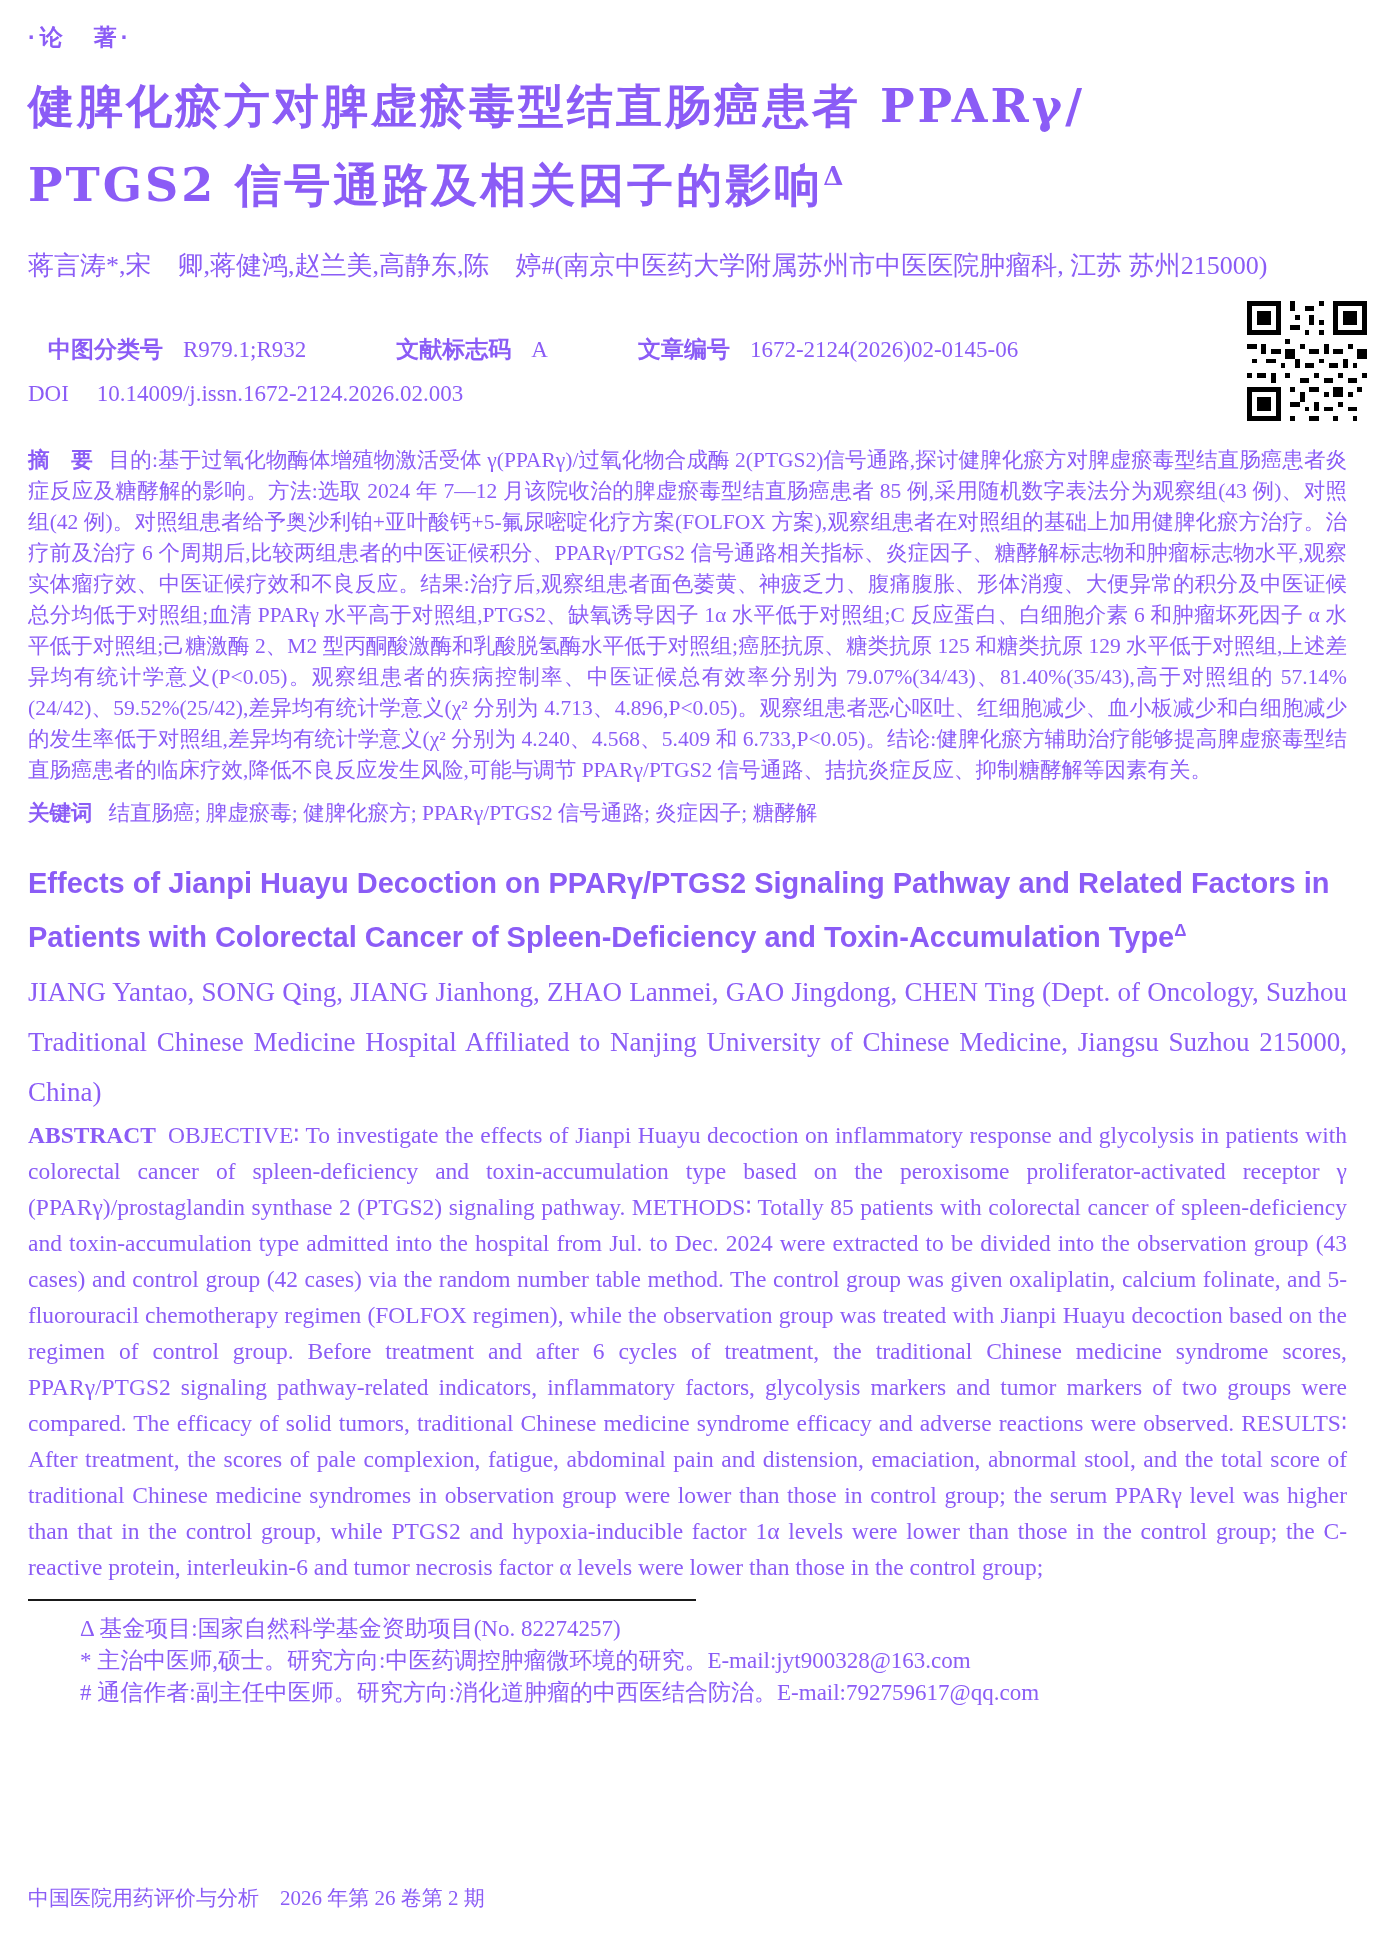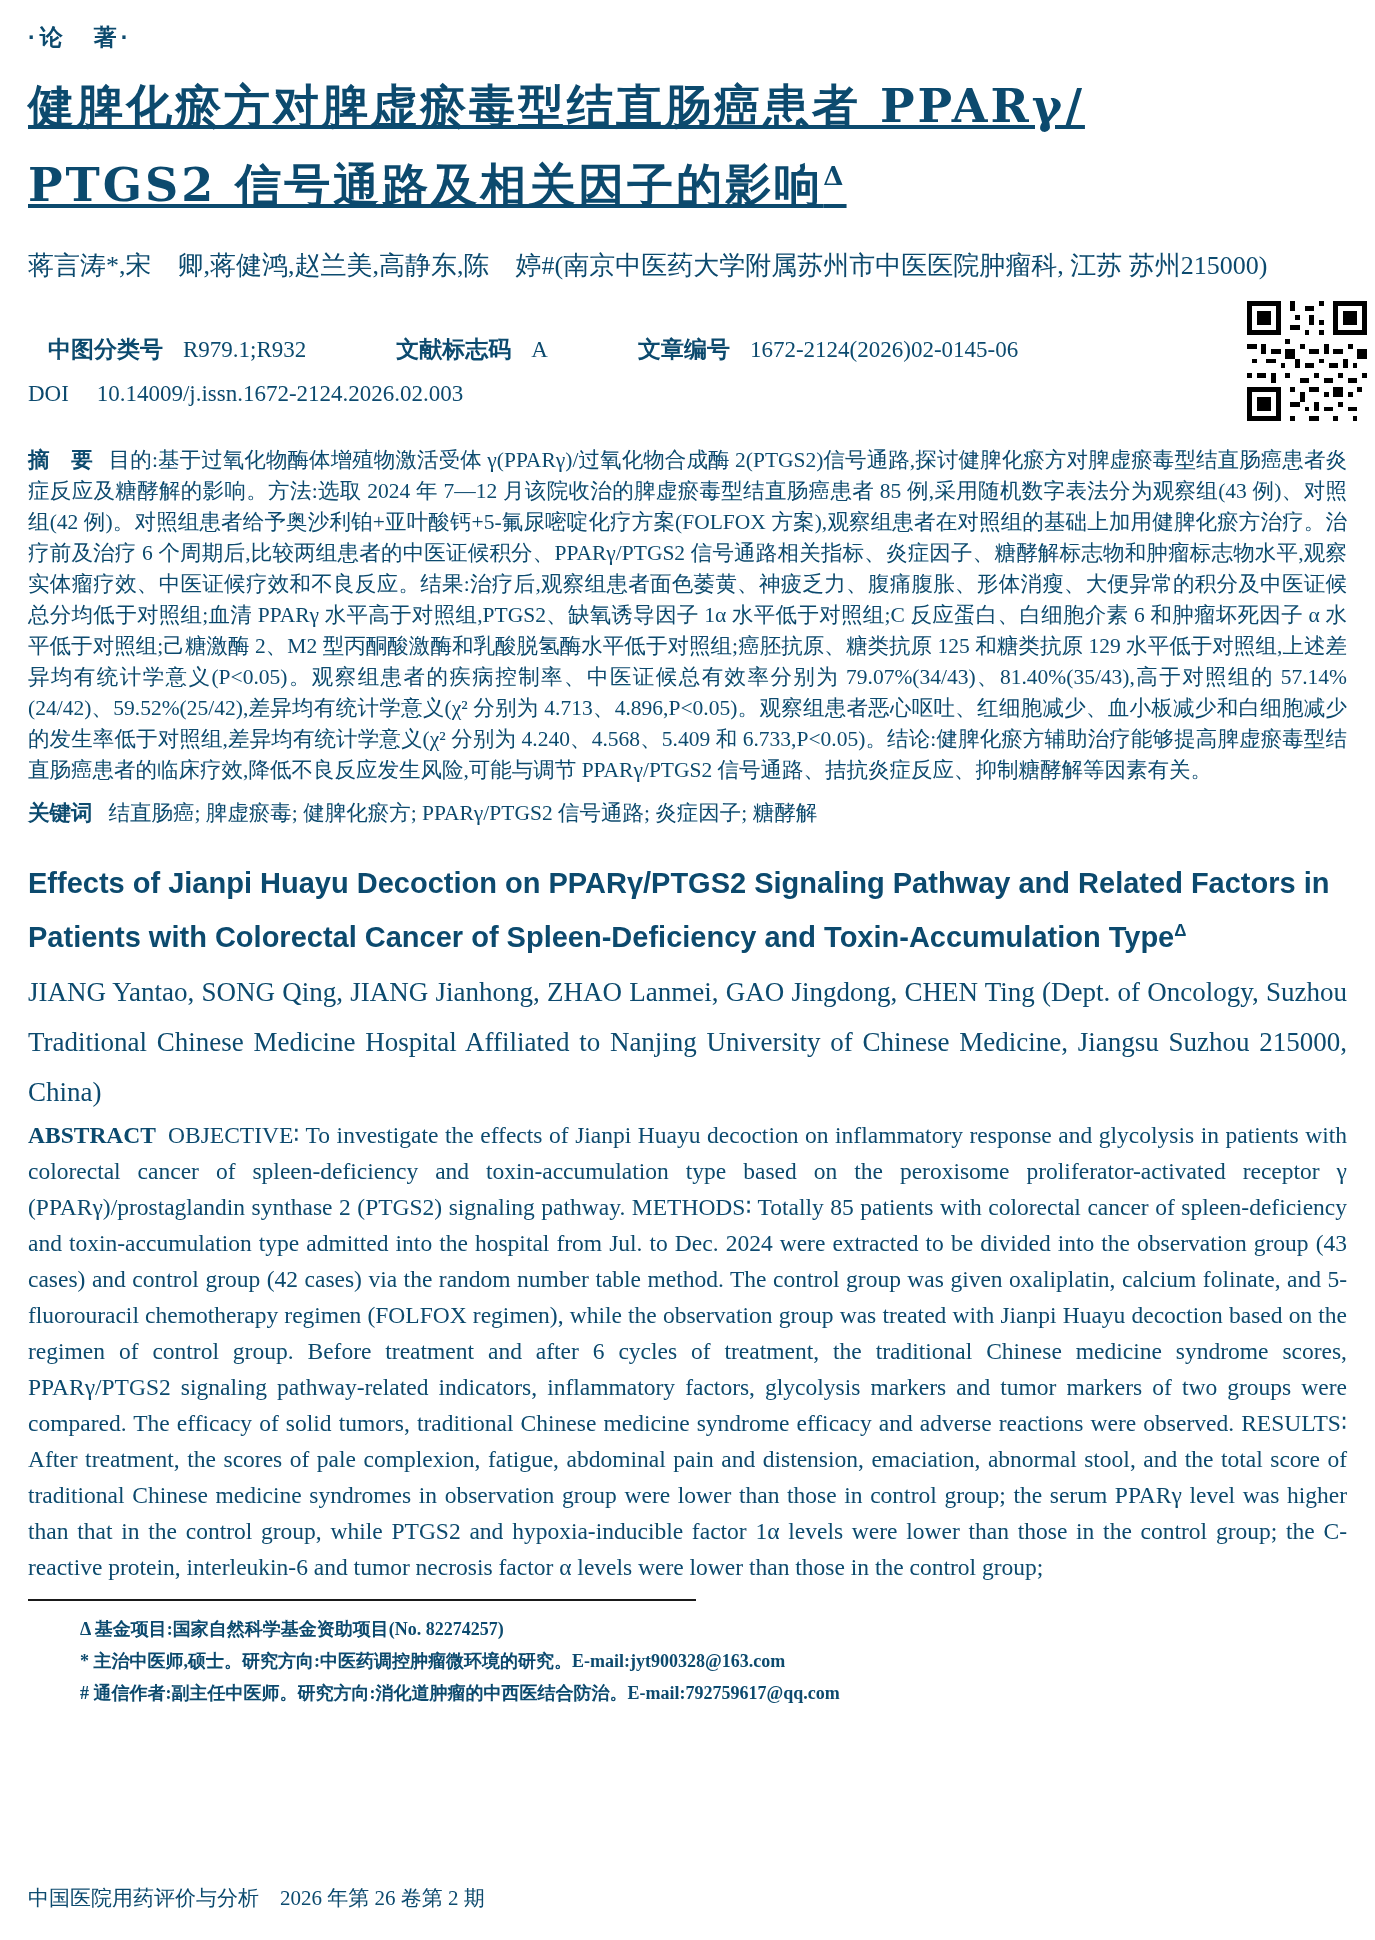--- a/index.html
+++ b/index.html
@@ -1,40 +1,39 @@
 <!DOCTYPE html>
 <html><head>
 <meta charset="utf-8">
 <style>
   html,body { margin:0; padding:0; background:#9a9a9a; }
   .page {
     position:relative;
     width:1375px; height:1940px;
     margin:0 auto;
     background:#ffffff;
-    color:#0c4a6e;
+    color:#8b5cf6;
     font-family:"Liberation Serif", serif;
     box-sizing:border-box;
     padding:22px 28px 0 28px;
     overflow:hidden;
   }
   .article-type {
     font-family:"Liberation Sans", sans-serif;
     font-weight:bold;
     font-size:23px;
     letter-spacing:4px;
   }
   .cn-title {
     margin:18px 0 0 0;
     font-family:"DejaVu Serif", serif;
     font-weight:bold;
     font-size:46px;
     line-height:70px;
     letter-spacing:3px;
-    text-decoration:underline;
   }
   .cn-title sup { font-size:26px; }
   .authors-cn {
     margin-top:20px;
     font-size:26px;
     line-height:52px;
     text-align:justify;
   }
   .meta-row {
     margin-top:42px;
@@ -90,23 +89,22 @@
   }
   .en-abstract .inline-label { font-family:"Liberation Serif", serif; margin-right:12px; }
   .footnote-divider {
     margin-top:14px;
     width:668px;
     border-top:2px solid #1a1a1a;
   }
   .footnotes {
     margin-top:12px;
     padding-left:52px;
-    font-size:18px;
+    font-size:23px;
     line-height:32px;
-    font-weight:bold;
   }
   .footer {
     position:absolute;
     left:28px; right:16px; bottom:28px;
     display:flex;
     justify-content:space-between;
     align-items:baseline;
     font-size:21px;
   }
   .footer-right span { margin-left:18px; }

